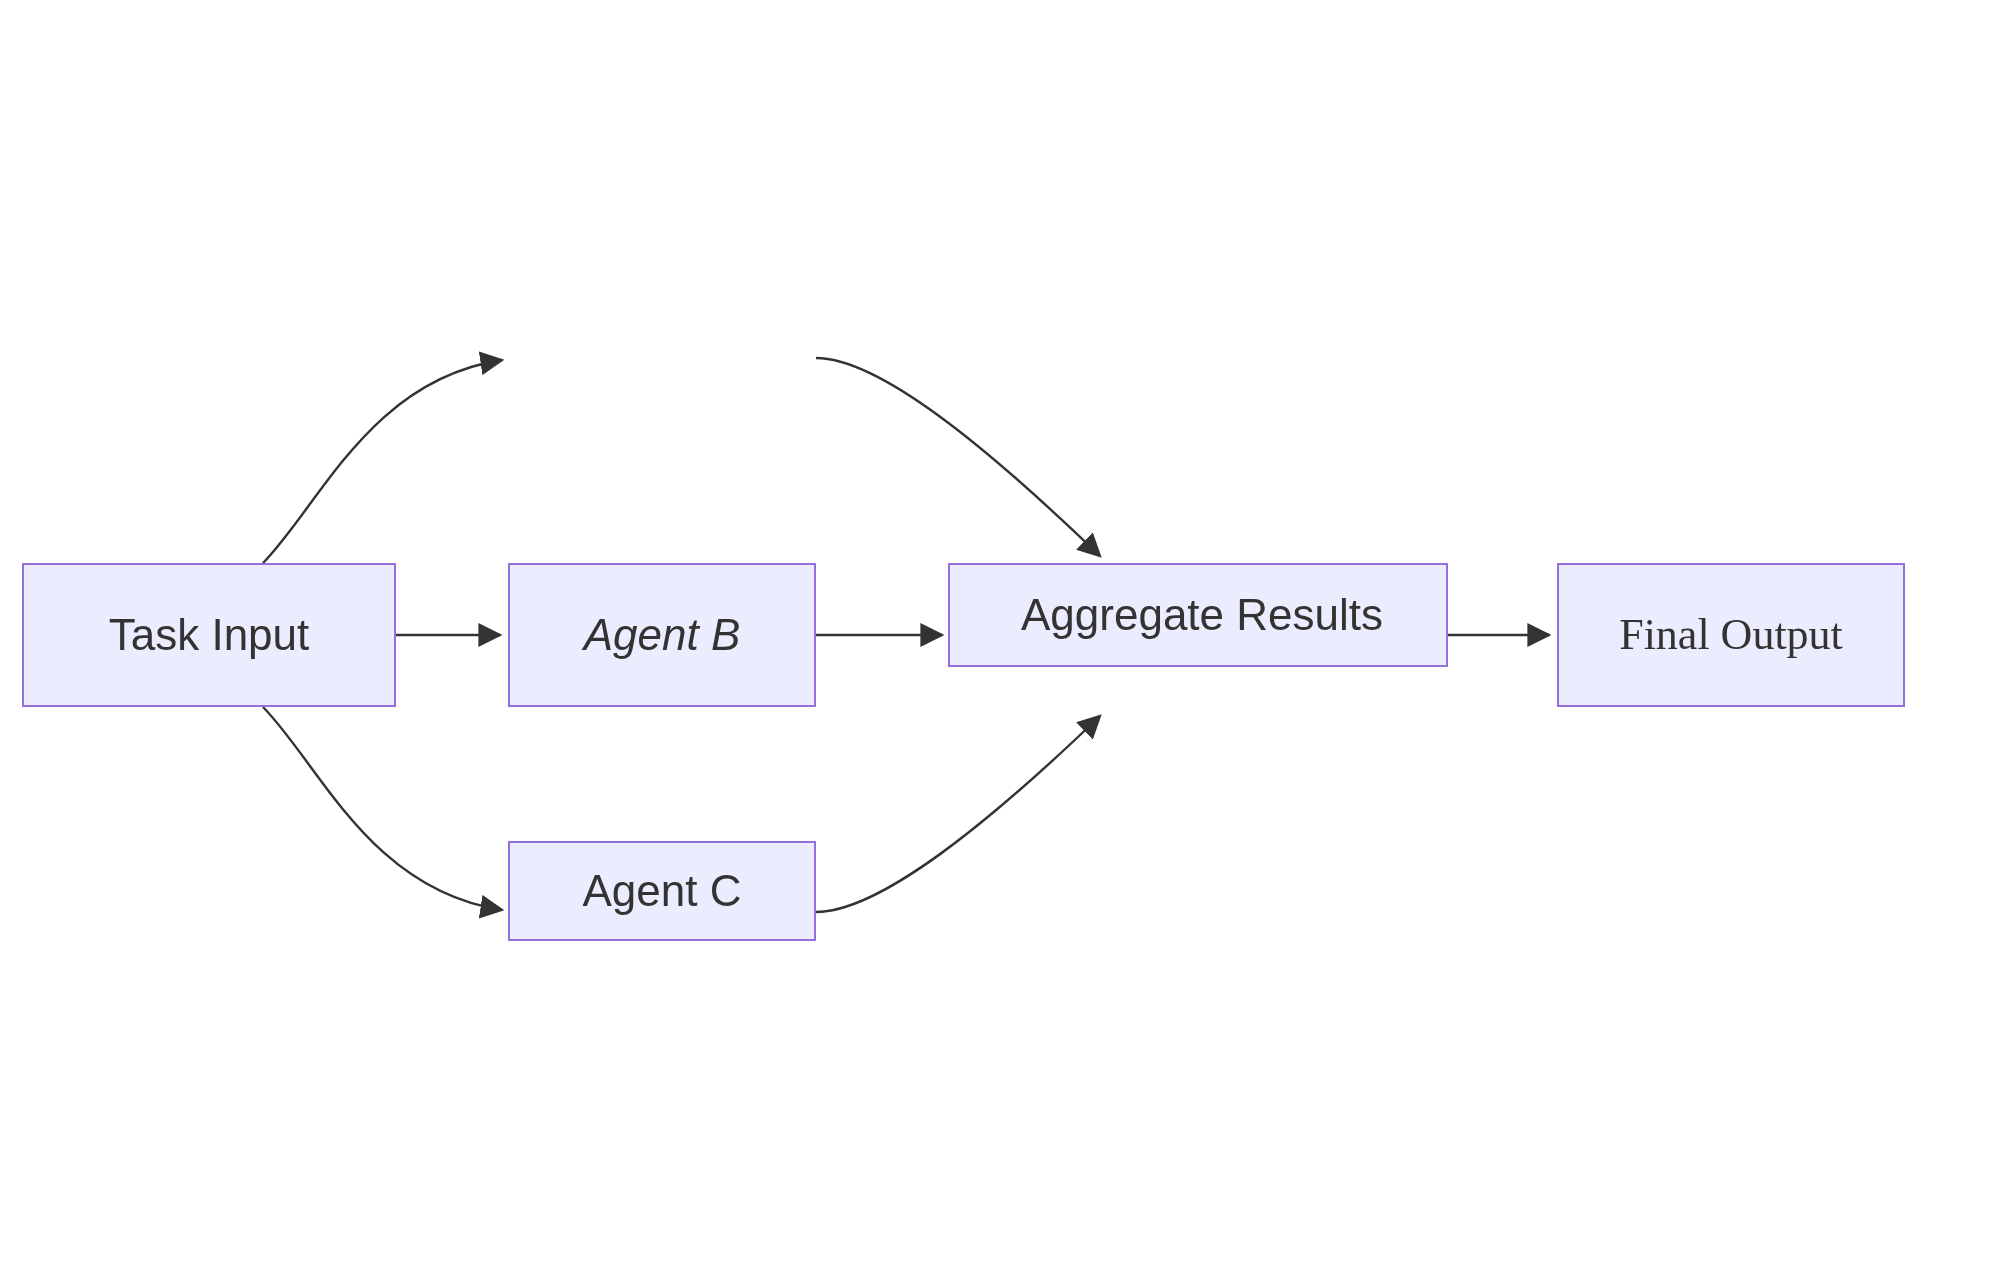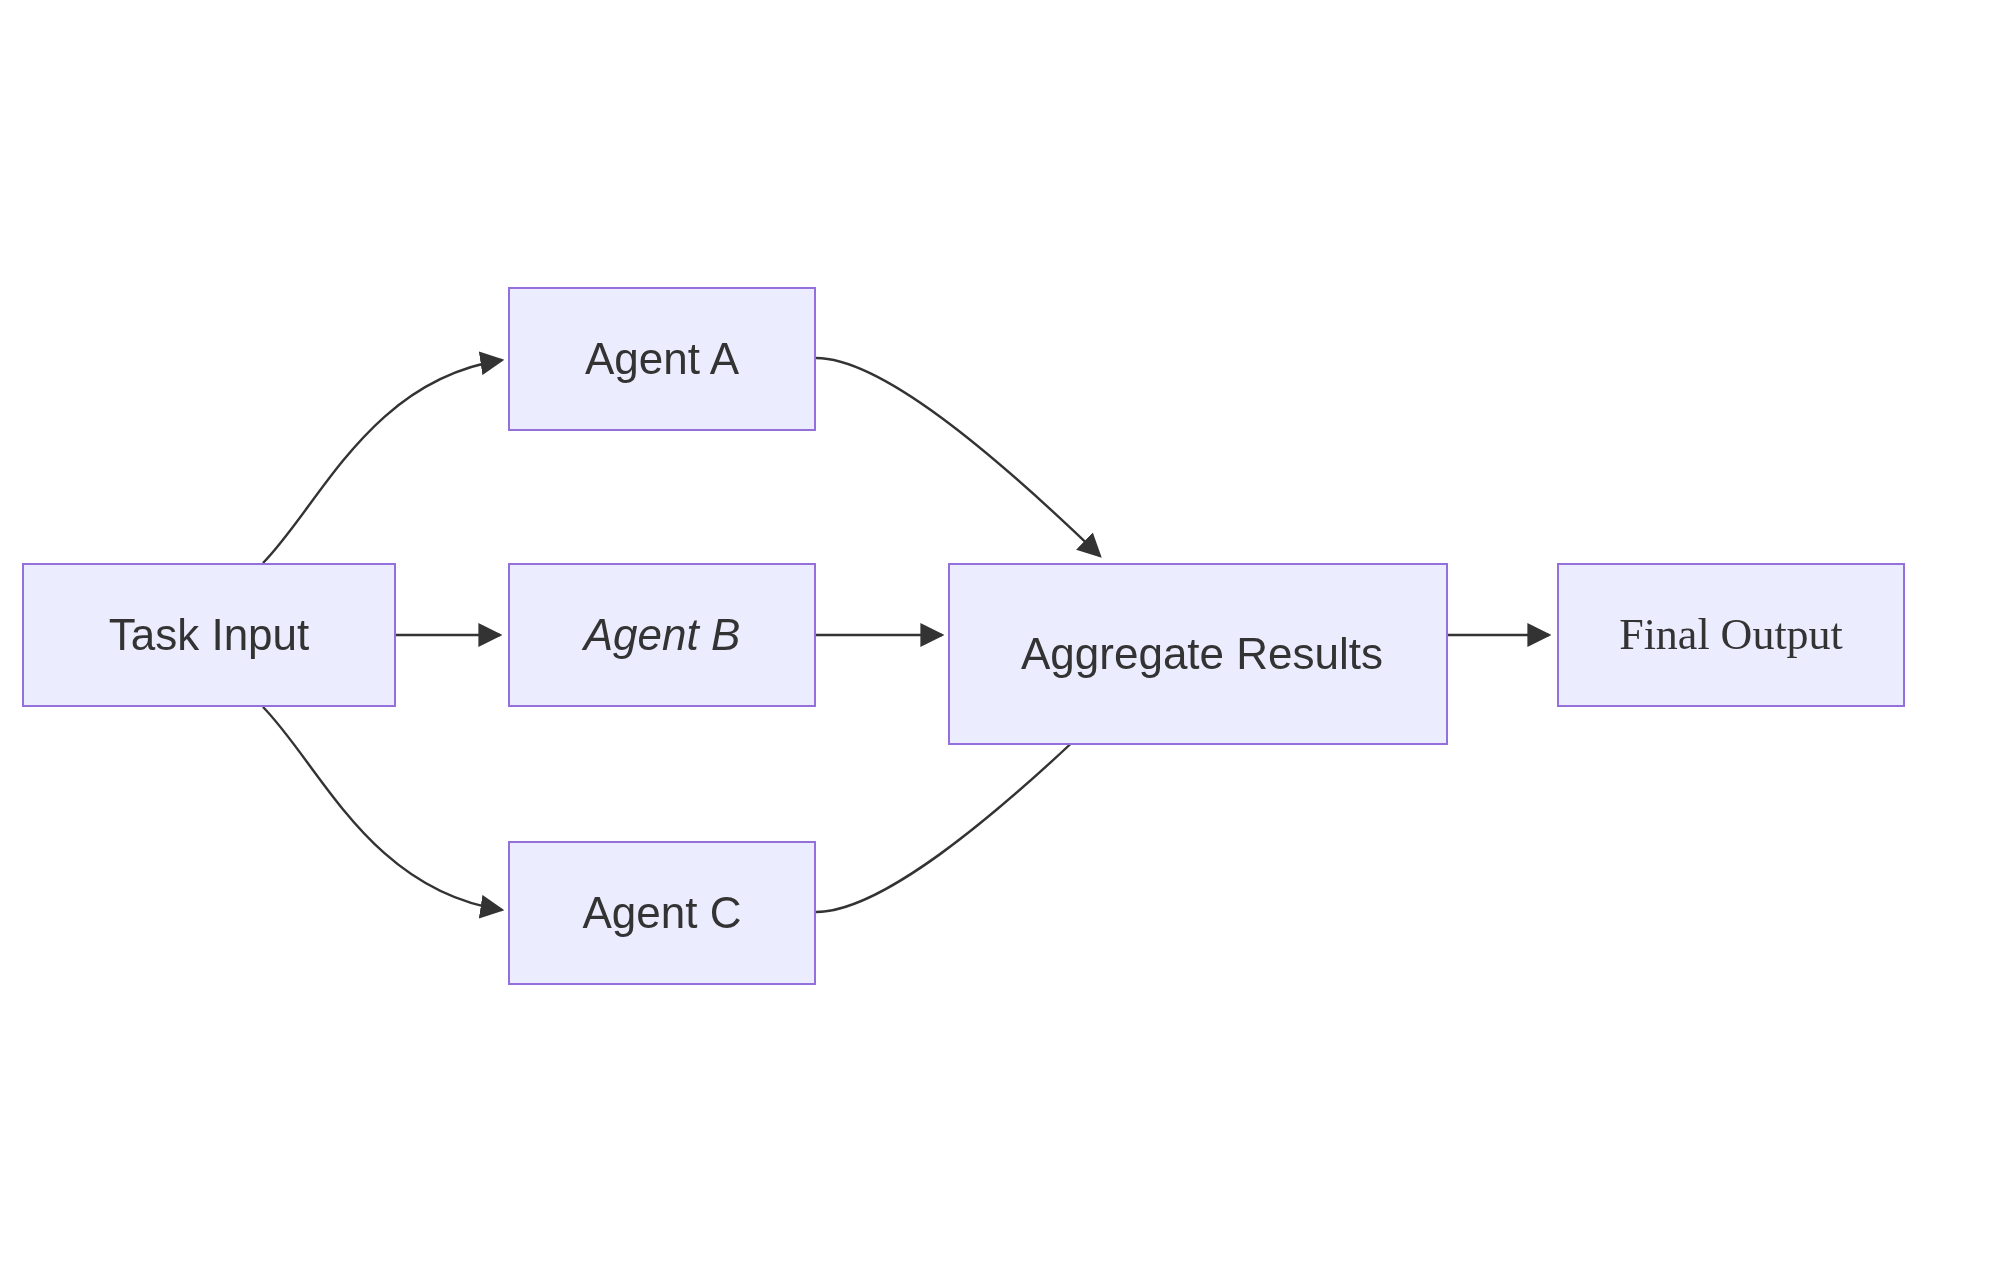--- a/index.html
+++ b/index.html
@@ -42,22 +42,22 @@
   }
   .node-label {
     color: var(--text-color, #333333);
     font-size: 44px;
     line-height: 1;
     white-space: nowrap;
   }
   .n-task-input   { left: 22px;   top: 563px; width: 374px; height: 144px; }
   .n-agent-a      { left: 508px;  top: 287px; width: 308px; height: 144px; }
   .n-agent-b      { left: 508px;  top: 563px; width: 308px; height: 144px; font-style: italic; }
-  .n-agent-c      { left: 508px;  top: 841px; width: 308px; height: 144px; }
-  .n-aggregate    { left: 948px;  top: 563px; width: 500px; height: 182px; padding-left: 8px; }
+  .n-agent-c      { left: 508px;  top: 841px; width: 308px; height: 100px; }
+  .n-aggregate    { left: 948px;  top: 563px; width: 500px; height: 104px; padding-left: 8px; }
   .n-final-output { left: 1557px; top: 563px; width: 348px; height: 144px; font-family: Liberation Serif, serif; }
 </style>
 </head>
 <body>
 
 <div class="canvas">
 
   <svg class="edge-layer" viewBox="0 0 2000 1272" xmlns="http://www.w3.org/2000/svg">
     <defs>
       <marker id="arrowhead" viewBox="0 0 10 10" refX="9" refY="5" markerWidth="10" markerHeight="10" orient="auto" markerUnits="strokeWidth">
@@ -77,23 +77,20 @@
 
     <path class="edge" d="M 816 912 C 880 912, 990 822, 1100 716" marker-end="url(#arrowhead)"></path>
 
     <path class="edge" d="M 1448 635 L 1549 635" marker-end="url(#arrowhead)"></path>
   </svg>
 
   <div class="node n-task-input">
     <span class="node-label">Task Input</span>
   </div>
 
-  <div class="node n-agent-a">
-    <span class="node-label">Agent A</span>
-  </div>
 
   <div class="node n-agent-b">
     <span class="node-label">Agent B</span>
   </div>
 
   <div class="node n-agent-c">
     <span class="node-label">Agent C</span>
   </div>
 
   <div class="node n-aggregate">

